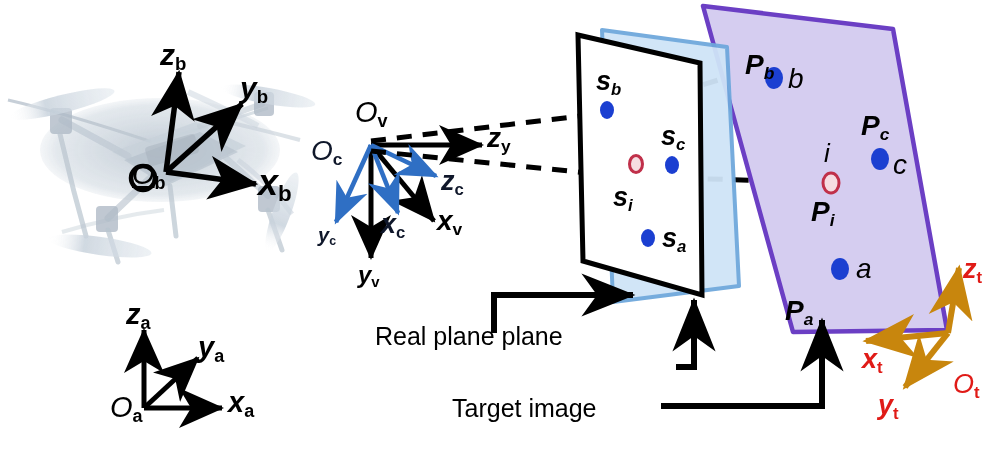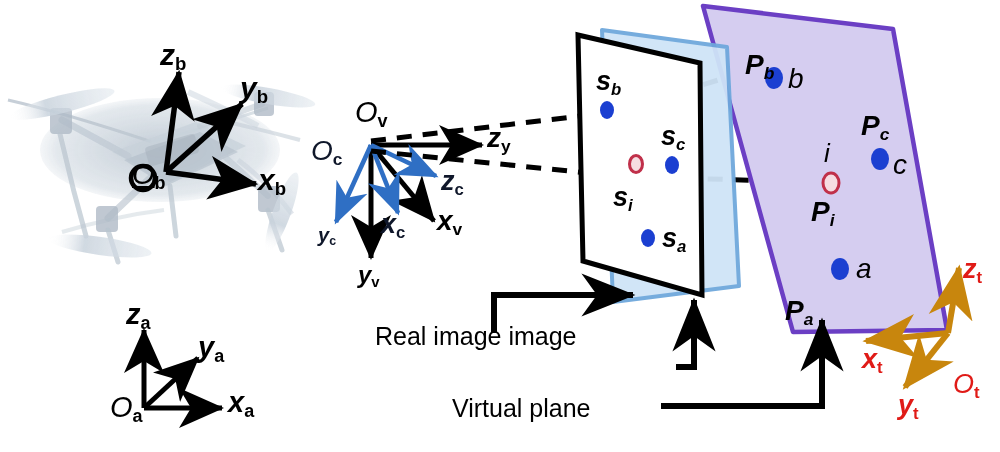--- a/index.html
+++ b/index.html
@@ -151,21 +151,21 @@
 
     <g stroke="#000" stroke-width="6" fill="none">
       <path d="M494,333 L494,295 L633,295" marker-end="url(#arrBlackThin)"></path>
       <path d="M676,367 L694,367 L694,300" marker-end="url(#arrBlackThin)"></path>
       <path d="M661,406 L822,406 L822,320" marker-end="url(#arrBlackThin)"></path>
     </g>
   </svg>
 
   <div class="lbl blk ital" style="left:160px;top:40px;font-size:30px;font-weight:bold;"><span>z</span><span class="sub">b</span></div>
   <div class="lbl blk ital" style="left:240px;top:73px;font-size:30px;font-weight:bold;"><span>y</span><span class="sub">b</span></div>
-  <div class="lbl blk ital" style="left:258px;top:165px;font-size:30px;font-weight:bold;"><span>x</span><span class="sub">b</span></div>
+  <div class="lbl blk ital" style="left:258px;top:165px;font-size:36px;font-weight:bold;"><span>x</span><span class="sub">b</span></div>
   <div class="lbl blk ital" style="left:132px;top:160px;font-size:29px;text-decoration:underline;"><span>O</span><span class="sub">b</span></div>
 
   <div class="lbl blk ital" style="left:126px;top:300px;font-size:29px;font-weight:bold;"><span>z</span><span class="sub">a</span></div>
   <div class="lbl blk ital" style="left:198px;top:333px;font-size:29px;font-weight:bold;"><span>y</span><span class="sub">a</span></div>
   <div class="lbl blk ital" style="left:228px;top:388px;font-size:29px;font-weight:bold;"><span>x</span><span class="sub">a</span></div>
   <div class="lbl blk ital" style="left:110px;top:393px;font-size:29px;"><span>O</span><span class="sub">a</span></div>
 
   <div class="lbl blk ital" style="left:355px;top:98px;font-size:29px;"><span>O</span><span class="sub">v</span></div>
   <div class="lbl blk ital" style="left:487px;top:124px;font-size:28px;font-weight:bold;"><span>z</span><span class="sub">y</span></div>
   <div class="lbl blk ital" style="left:437px;top:207px;font-size:28px;font-weight:bold;"><span>x</span><span class="sub">v</span></div>
@@ -188,19 +188,19 @@
   <div class="lbl blk ital" style="left:893px;top:151px;font-size:28px;">c</div>
 
   <div class="lbl blk ital" style="left:824px;top:140px;font-size:26px;">i</div>
   <div class="lbl blk bolditalic" style="left:811px;top:198px;font-size:28px;"><span>P</span><span class="subi">i</span></div>
 
   <div class="lbl blk ital" style="left:856px;top:255px;font-size:28px;">a</div>
   <div class="lbl blk bolditalic" style="left:785px;top:297px;font-size:28px;"><span>P</span><span class="subi">a</span></div>
 
   <div class="lbl red ital" style="left:963px;top:256px;font-size:27px;font-weight:bold;"><span>z</span><span class="sub">t</span></div>
   <div class="lbl red ital" style="left:862px;top:346px;font-size:27px;font-weight:bold;"><span>x</span><span class="sub">t</span></div>
-  <div class="lbl red ital" style="left:898px;top:392px;font-size:27px;font-weight:bold;text-align:center;"><span>y</span><span class="sub">t</span></div>
+  <div class="lbl red ital" style="left:878px;top:392px;font-size:27px;font-weight:bold;text-align:center;"><span>y</span><span class="sub">t</span></div>
   <div class="lbl red ital" style="left:953px;top:355px;font-size:27px;margin-top:16px;"><span>O</span><span class="sub">t</span></div>
 
-  <div class="legend" style="left:375px;top:322px;">Real image image</div>
-  <div class="legend" style="left:452px;top:394px;">Virtual plane</div>
+  <div class="legend" style="left:375px;top:322px;">Real plane plane</div>
+  <div class="legend" style="left:452px;top:394px;">Target image</div>
 
 </div>
 
 </body></html>

